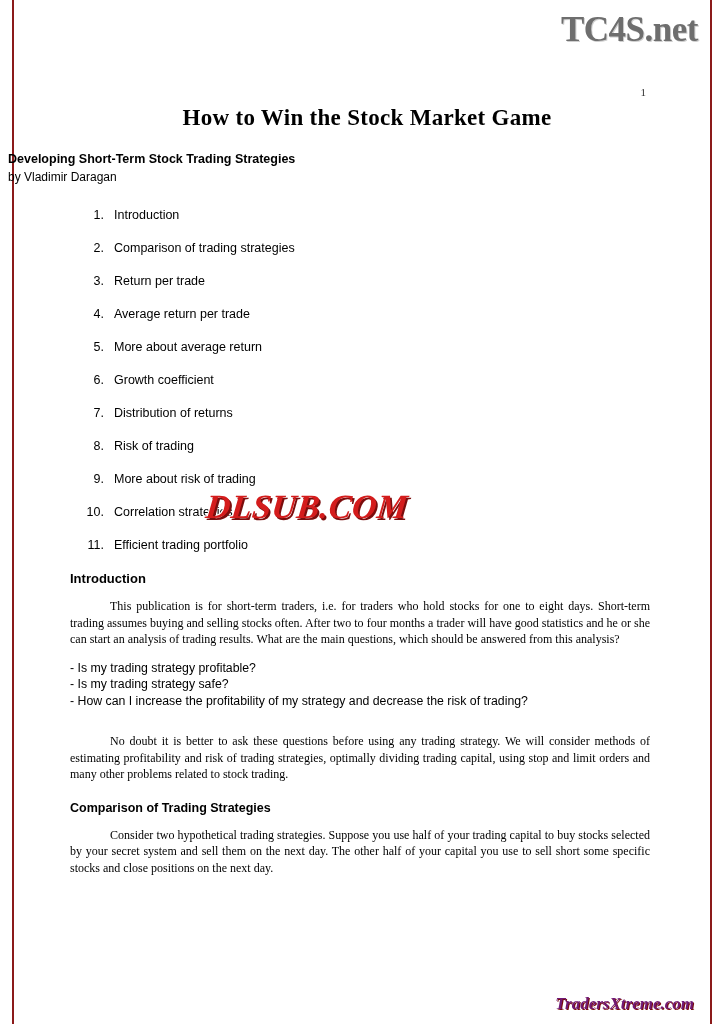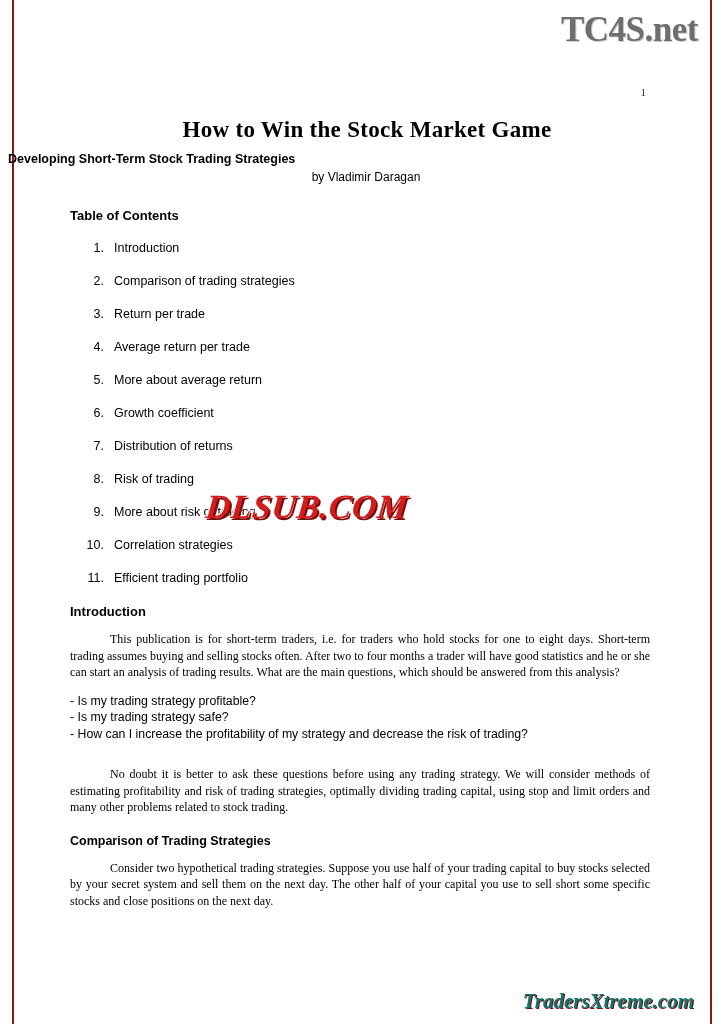--- a/index.html
+++ b/index.html
@@ -49,21 +49,21 @@
     right: 78px;
     top: 86px;
     font-family: "Liberation Serif", serif;
     font-size: 11px;
     color: #333;
   }
   .doc-title {
     position: absolute;
     left: 0;
     right: 0;
-    top: 117px;
+    top: 105px;
     text-align: center;
     font-family: "Liberation Serif", serif;
     font-size: 23px;
     font-weight: bold;
     letter-spacing: 0.3px;
     padding-left: 10px;
   }
   .doc-subtitle {
     position: absolute;
     left: 0;
@@ -72,21 +72,21 @@
     text-align: left;
     font-size: 12.5px;
     font-weight: bold;
     padding-left: 8px;
   }
   .doc-author {
     position: absolute;
     left: 0;
     right: 0;
     top: 170px;
-    text-align: center;
+    text-align: left;
     font-size: 12px;
     padding-left: 8px;
   }
   .content {
     position: absolute;
     left: 70px;
     top: 208px;
     width: 580px;
   }
   .part-label {
@@ -158,24 +158,24 @@
       -1px -1px 0 #ffffff,
       1px -1px 0 #ffffff,
       -1px 1px 0 #ffffff;
     transform: skewX(-6deg);
   }
   .watermark-bottom {
     position: absolute;
     right: 30px;
     bottom: 10px;
     font-family: "Liberation Serif", serif;
-    font-size: 21px;
+    font-size: 17px;
     font-weight: bold;
     font-style: italic;
-    color: #0f766e;
+    color: #701a75;
     text-shadow:
       1px 1px 0 #7a0d0d,
       -1px -1px 0 #ffffff,
       1px -1px 0 #ffffff,
       -1px 1px 0 #ffffff;
   }
 </style>
 </head>
 <body>
 
@@ -188,21 +188,20 @@
 
   <div class="page-number">1</div>
 
   <div class="doc-title">How to Win the Stock Market Game</div>
   <div class="doc-subtitle">Developing Short-Term Stock Trading Strategies</div>
   <div class="doc-author">by Vladimir Daragan</div>
 
   <div class="content">
 
 
-    <div class="toc-heading">Table of Contents</div>
 
     <ul class="toc-list">
       <li class="toc-item">
         <span class="toc-num">1.</span>
         <span>Introduction</span>
       </li>
       <li class="toc-item">
         <span class="toc-num">2.</span>
         <span>Comparison of trading strategies</span>
       </li>

